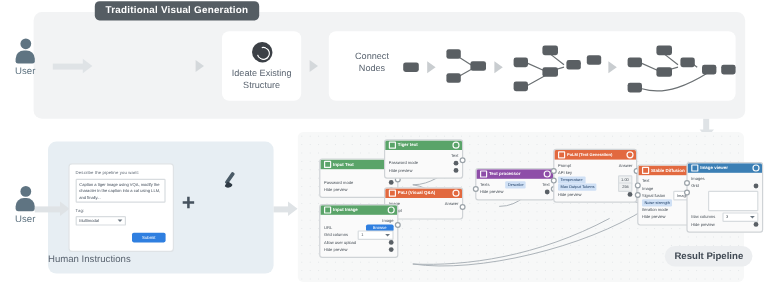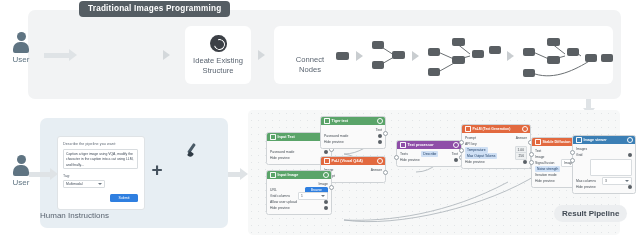--- a/index.html
+++ b/index.html
@@ -249,21 +249,21 @@
     font-family:"Liberation Serif", serif;
     font-size:9.5px;color:#1a1a1a;white-space:nowrap;overflow:hidden;
   }
 </style>
 </head>
 <body>
 
 <div class="stage">
 
   <div class="panel" id="panel-traditional"></div>
-  <div class="badge" id="badge-traditional">Traditional Images Programming</div>
+  <div class="badge" id="badge-traditional">Traditional Visual Generation</div>
 
   <div class="user" id="user-top">
     <div class="head"></div>
     <div class="body"></div>
     <div class="ulabel">User</div>
   </div>
 
   <div class="arrow-h abs" style="left:44px;top:53px;width:26px;"></div>
   <div class="arrow-head abs" style="left:69px;top:49px;"></div>
 
@@ -273,21 +273,21 @@
   <div class="card" id="card-ideate" style="left:185px;top:26px;width:66px;height:58px;">
     <div class="cicon">
         <div class="brain"></div>
       </div>
     <div style="width:58px;">Ideate Existing Structure</div>
   </div>
 
   <div class="tri-sm" style="left:258px;top:50px;"></div>
 
   <div class="card" id="card-connect" style="left:274px;top:26px;width:339px;height:58px;align-items:flex-start;justify-content:flex-start;">
-    <div style="position:absolute;left:16px;top:29px;width:40px;text-align:center;line-height:1.3;">Connect Nodes</div>
+    <div style="position:absolute;left:16px;top:16px;width:40px;text-align:center;line-height:1.3;">Connect Nodes</div>
 
     <div class="blk" style="left:62px;top:26px;width:13px;height:8px;"></div>
     <div class="tri-sm" style="left:82px;top:25px;border-left-color:#c9cdd0;"></div>
 
     <svg class="abs" style="left:96px;top:12px;" width="42" height="36">
       <path d="M10,8 L24,17 M10,27 L24,19" stroke="#6b7073" stroke-width="1" fill="none"></path>
     </svg>
     <div class="blk" style="left:98px;top:15px;width:12px;height:8px;"></div>
     <div class="blk" style="left:98px;top:35px;width:12px;height:8px;"></div>
     <div class="blk" style="left:118px;top:25px;width:13px;height:8px;"></div>

